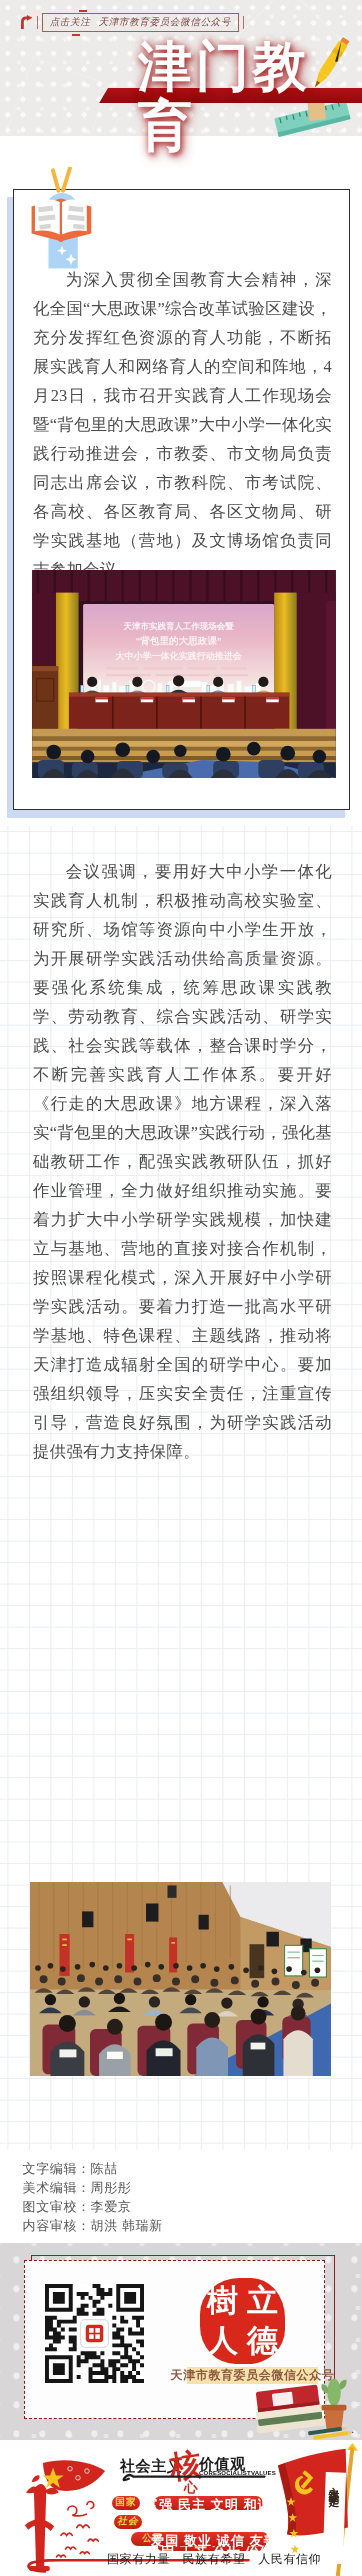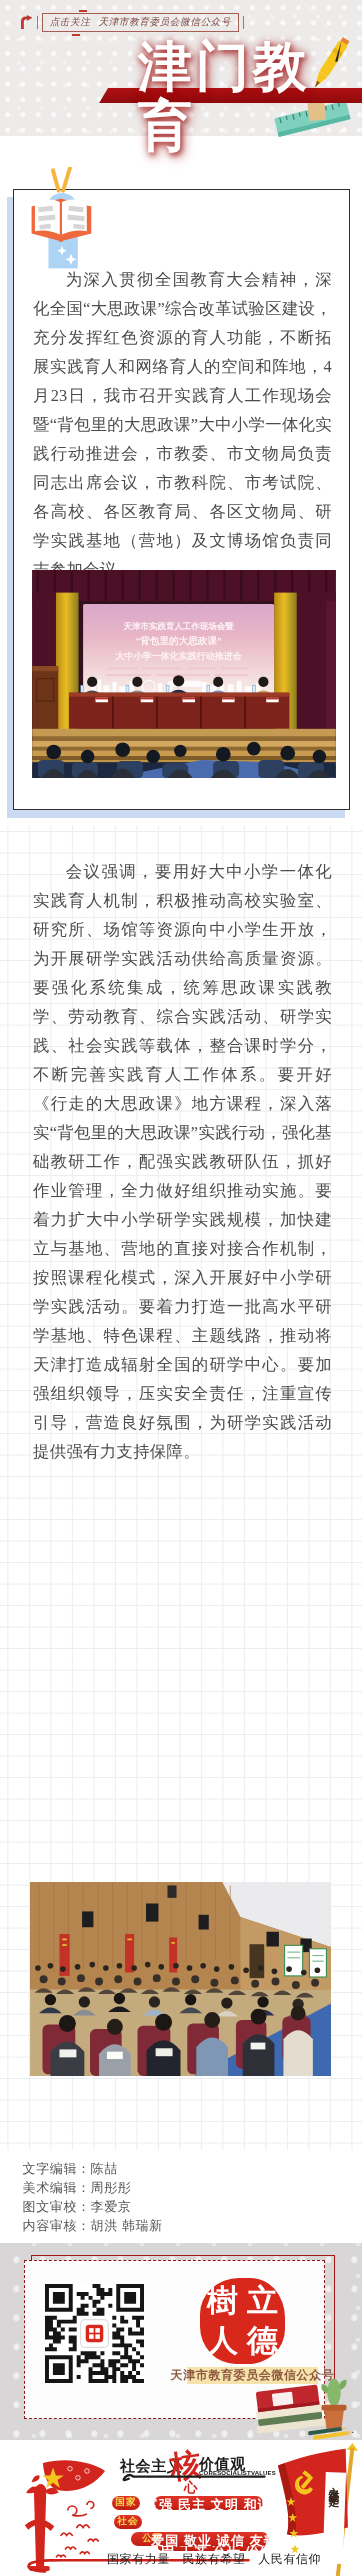--- a/index.html
+++ b/index.html
@@ -589,21 +589,21 @@
   <svg class="abs" style="left:115px;top:2472px;" width="152" height="10.2" viewBox="0 0 268 18">
     <path d="M24,12 q-14,6 -6,-3 q6,-7 14,-1 h232" fill="none" stroke="#1d1d1d" stroke-width="4" stroke-linecap="round"></path>
   </svg>
 
   <div class="abs pill pill-label" style="left:112px;top:2496px;width:28px;">
     <span>国家</span>
     </div>
   <div class="abs pill pill-values" style="left:154px;top:2496px;width:109px;">
     <span>富强 民主 文明 和谐</span>
     </div>
-  <div class="abs pill pill-label" style="left:114px;top:2515px;width:28px;">
+  <div class="abs pill pill-label" style="left:114px;top:2515px;width:28px;font-style:italic;">
     <span>社会</span>
     </div>
   <div class="abs pill pill-values" style="left:156px;top:2515px;width:109px;margin-top:22px;">
     <span>自由 平等 公正 法治</span>
     </div>
   <div class="abs pill pill-label" style="left:131px;top:2532px;width:44px;">
     <span>公民</span>
     </div>
   <div class="abs pill pill-values" style="left:160px;top:2532px;width:109px;">
     <span>爱国 敬业 诚信 友善</span>

